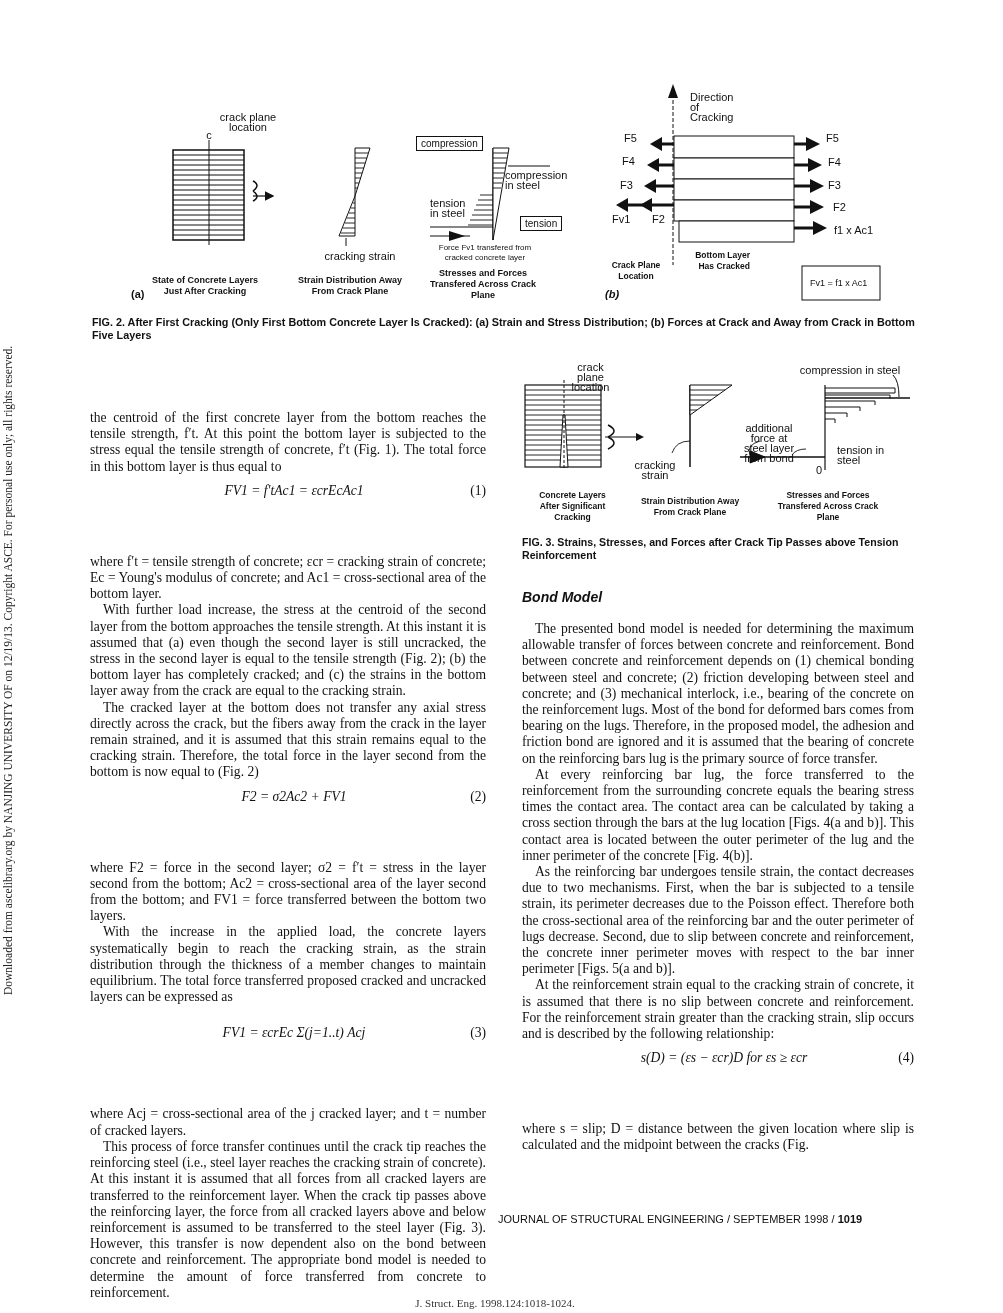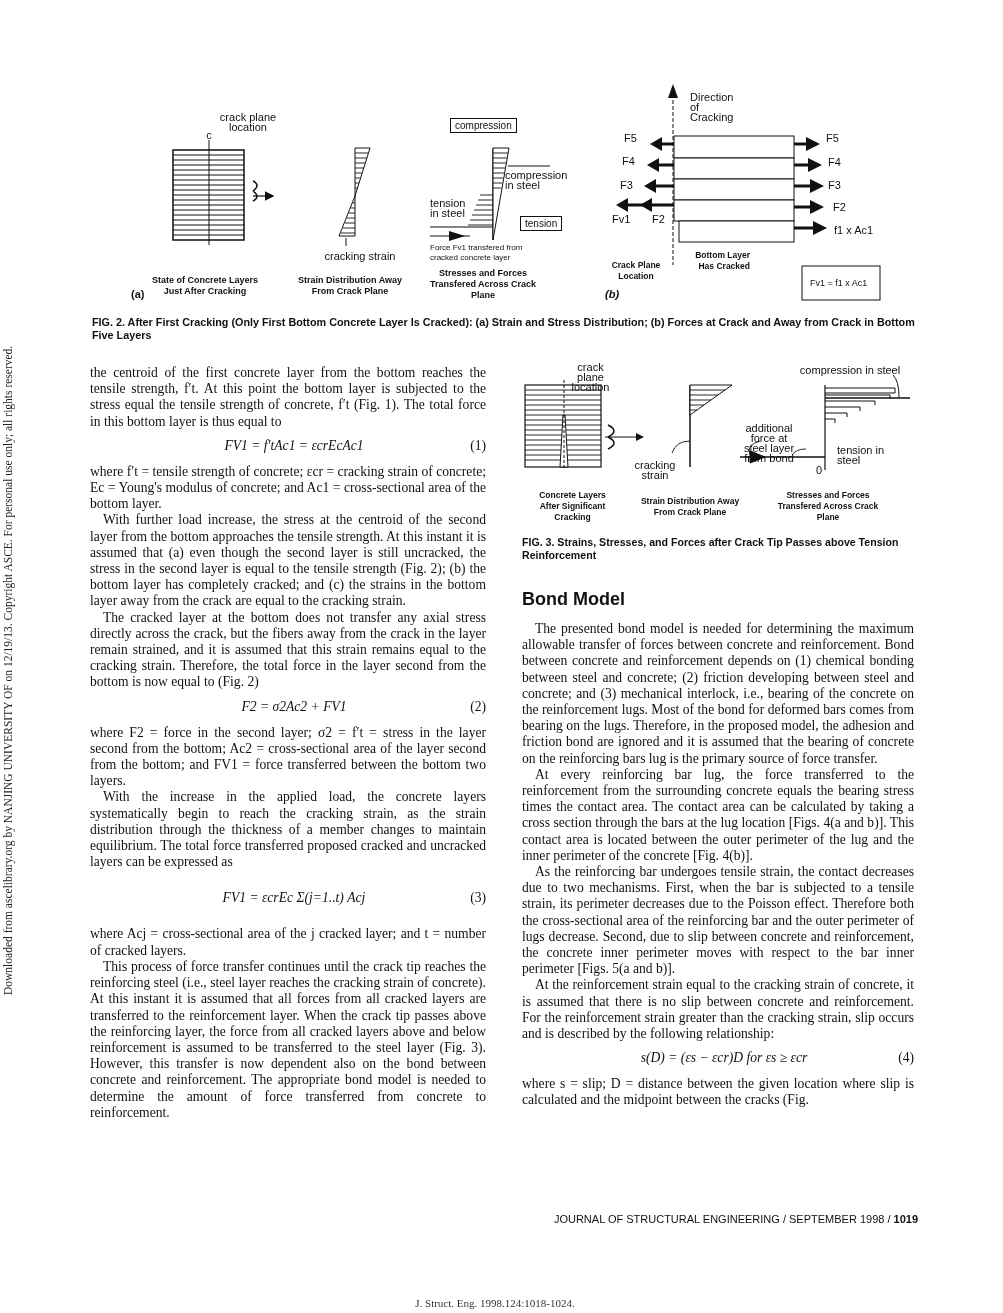--- a/index.html
+++ b/index.html
@@ -4,26 +4,26 @@
 <style>
   html, body { margin:0; padding:0; background:#ffffff; }
   body { width:1003px; height:1313px; position:relative; overflow:hidden; color:#111; font-family:"Liberation Serif", serif; }
   .abs { position:absolute; }
   .sans { font-family:"Liberation Sans", sans-serif; }
   .fig-label { font-family:"Liberation Sans", sans-serif; font-size:11px; line-height:10px; text-align:center; color:#111; }
   .fig-bold { font-family:"Liberation Sans", sans-serif; font-size:9px; font-weight:bold; line-height:11px; text-align:center; color:#111; }
   .sidebar-text { position:absolute; left:2px; top:995px; width:700px; transform-origin:0 0; transform:rotate(-90deg); font-size:11.5px; white-space:nowrap; color:#222; }
   .col { position:absolute; font-size:13.6px; line-height:16.2px; text-align:justify; }
   .col p { margin:0; text-indent:13px; }
-  .col p.noindent { text-indent:0; }
+  .col p.noindent { text-indent:0;margin-top:45px; }
   .eq { position:relative; height:34px; }
   .eq .expr { position:absolute; left:12px; right:0; text-align:center; top:8px; font-style:italic; }
   .eq .num { position:absolute; right:0; top:8px; }
   .caption { position:absolute; font-family:"Liberation Sans", sans-serif; font-weight:bold; font-size:10.8px; line-height:13px; }
-  .heading { position:absolute; font-family:"Liberation Sans", sans-serif; font-weight:bold; font-size:18px; }
+  .heading { position:absolute; font-family:"Liberation Sans", sans-serif; font-weight:bold; font-size:14px;font-style:italic; }
   .footer { position:absolute; font-family:"Liberation Sans", sans-serif; font-size:11px; }
   .boxed { border:1px solid #111; padding:1px 4px; font-family:"Liberation Sans", sans-serif; font-size:10px; }
 </style>
 </head>
 <body>
 
 <div class="sidebar-text">Downloaded from ascelibrary.org by NANJING UNIVERSITY OF on 12/19/13. Copyright ASCE. For personal use only; all rights reserved.</div>
 
 <div class="abs" style="left:0;top:0;width:1003px;height:340px;">
   <svg class="abs" style="left:0;top:0" width="1003" height="310">
@@ -146,25 +146,25 @@
       <rect x="802" y="266" width="78" height="34" fill="#fff" stroke="#111"></rect>
     </g>
   </svg>
 
   <div class="abs fig-label" style="left:218px;top:112px;width:60px;">crack plane location</div>
   <div class="abs fig-label" style="left:203px;top:130px;width:12px;">c</div>
   <div class="abs fig-bold" style="left:145px;top:275px;width:120px;">State of Concrete Layers Just After Cracking</div>
   <div class="abs sans" style="left:131px;top:288px;font-size:11px;font-weight:bold;">(a)</div>
   <div class="abs fig-label" style="left:320px;top:251px;width:80px;">cracking strain</div>
   <div class="abs fig-bold" style="left:290px;top:275px;width:120px;">Strain Distribution Away From Crack Plane</div>
-  <div class="abs boxed" style="left:416px;top:118px;margin-left:34px;">compression</div>
+  <div class="abs boxed" style="left:416px;top:136px;">compression</div>
   <div class="abs fig-label" style="left:505px;top:170px;width:70px;text-align:left;">compression in steel</div>
   <div class="abs fig-label" style="left:430px;top:198px;width:40px;text-align:left;">tension in steel</div>
   <div class="abs boxed" style="left:520px;top:216px;">tension</div>
-  <div class="abs fig-label" style="left:430px;top:243px;width:110px;text-align:left;font-size:8px;">Force Fv1 transfered from cracked concrete layer</div>
+  <div class="abs fig-label" style="left:430px;top:243px;width:110px;text-align:center;font-size:8px;">Force Fv1 transfered from cracked concrete layer</div>
   <div class="abs fig-bold" style="left:418px;top:268px;width:130px;">Stresses and Forces Transfered Across Crack Plane</div>
 
   <div class="abs fig-label" style="left:690px;top:92px;width:55px;text-align:left;">Direction of Cracking</div>
   <div class="abs fig-label" style="left:624px;top:133px;">F5</div>
   <div class="abs fig-label" style="left:622px;top:156px;">F4</div>
   <div class="abs fig-label" style="left:620px;top:180px;">F3</div>
   <div class="abs fig-label" style="left:652px;top:214px;">F2</div>
   <div class="abs fig-label" style="left:612px;top:214px;">Fv1</div>
   <div class="abs fig-label" style="left:826px;top:133px;">F5</div>
   <div class="abs fig-label" style="left:828px;top:157px;">F4</div>
@@ -278,16 +278,16 @@
   <p>At every reinforcing bar lug, the force transferred to the reinforcement from the surrounding concrete equals the bearing stress times the contact area. The contact area can be calculated by taking a cross section through the bars at the lug location [Figs. 4(a and b)]. This contact area is located between the outer perimeter of the lug and the inner perimeter of the concrete [Fig. 4(b)].</p>
   <p>As the reinforcing bar undergoes tensile strain, the contact decreases due to two mechanisms. First, when the bar is subjected to a tensile strain, its perimeter decreases due to the Poisson effect. Therefore both the cross-sectional area of the reinforcing bar and the outer perimeter of lugs decrease. Second, due to slip between concrete and reinforcement, the concrete inner perimeter moves with respect to the bar inner perimeter [Figs. 5(a and b)].</p>
   <p>At the reinforcement strain equal to the cracking strain of concrete, it is assumed that there is no slip between concrete and reinforcement. For the reinforcement strain greater than the cracking strain, slip occurs and is described by the following relationship:</p>
   <div class="eq">
     <span class="expr">s(D) = (εs − εcr)D   for   εs ≥ εcr</span>
     <span class="num">(4)</span>
   </div>
   <p class="noindent">where s = slip; D = distance between the given location where slip is calculated and the midpoint between the cracks (Fig.</p>
 </div>
 
-<div class="footer" style="left:528px;top:1213px;width:416px;text-align:center;">
+<div class="footer" style="left:498px;top:1213px;width:416px;text-align:left;">
   <span>JOURNAL OF STRUCTURAL ENGINEERING / SEPTEMBER 1998 / </span><b>1019</b>
 </div>
 <div class="abs" style="left:0;top:1297px;width:990px;text-align:center;font-size:11px;color:#333;">J. Struct. Eng. 1998.124:1018-1024.</div>
 
 </body></html>

